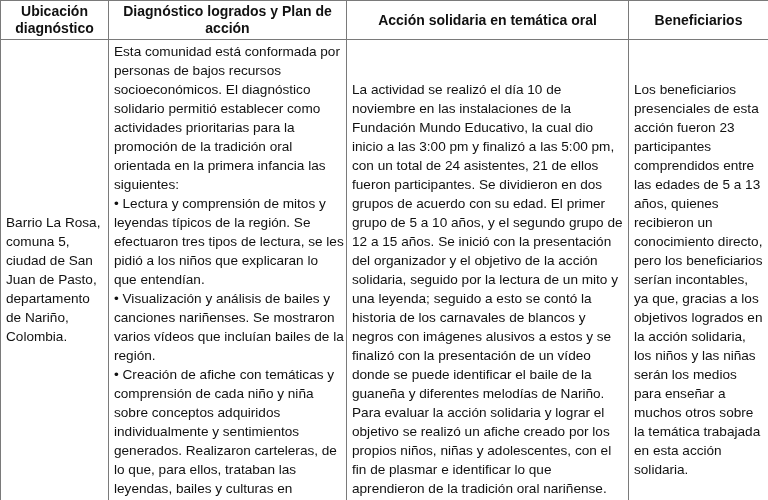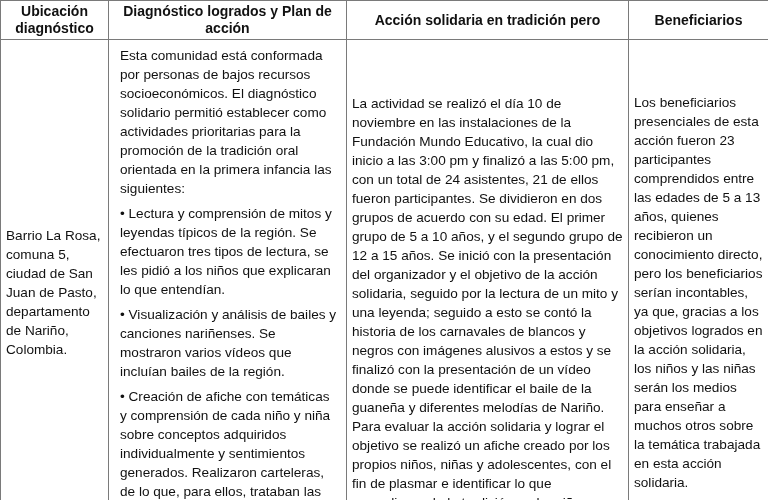--- a/index.html
+++ b/index.html
@@ -31,37 +31,37 @@
     td {
       font-size: 13.6px;
       line-height: 19px;
       text-align: left;
       height: 458px;
     }
     td.c-loc { padding-left: 5px; padding-right: 2px; }
     td.c-diag { padding-left: 5px; padding-right: 2px; }
     td.c-acc { padding-left: 5px; padding-right: 3px; padding-top: 20px; }
     td.c-ben { padding-left: 5px; padding-right: 2px; }
-    .para { display: block; margin: 6px; }
+    .para { display: block; margin: 0; }
   </style>
 </head>
 <body>
 
 <table>
   <colgroup>
     <col class="c1">
       <col class="c2">
       <col class="c3">
       <col class="c4">
   </colgroup>
   <thead>
     <tr>
       <th>Ubicación diagnóstico</th>
       <th>Diagnóstico logrados y Plan de acción</th>
-      <th>Acción solidaria en tradición pero</th>
+      <th>Acción solidaria en temática oral</th>
       <th>Beneficiarios</th>
     </tr>
   </thead>
   <tbody>
     <tr>
       <td class="c-loc">Barrio La Rosa, comuna 5, ciudad de San Juan de Pasto, departamento de Nariño, Colombia.</td>
       <td class="c-diag">
         <span class="para">Esta comunidad está conformada por personas de bajos recursos socioeconómicos. El diagnóstico solidario permitió establecer como actividades prioritarias para la promoción de la tradición oral orientada en la primera infancia las siguientes:</span>
         <span class="para">• Lectura y comprensión de mitos y leyendas típicos de la región. Se efectuaron tres tipos de lectura, se les pidió a los niños que explicaran lo que entendían.</span>
         <span class="para">• Visualización y análisis de bailes y canciones nariñenses. Se mostraron varios vídeos que incluían bailes de la región.</span>

